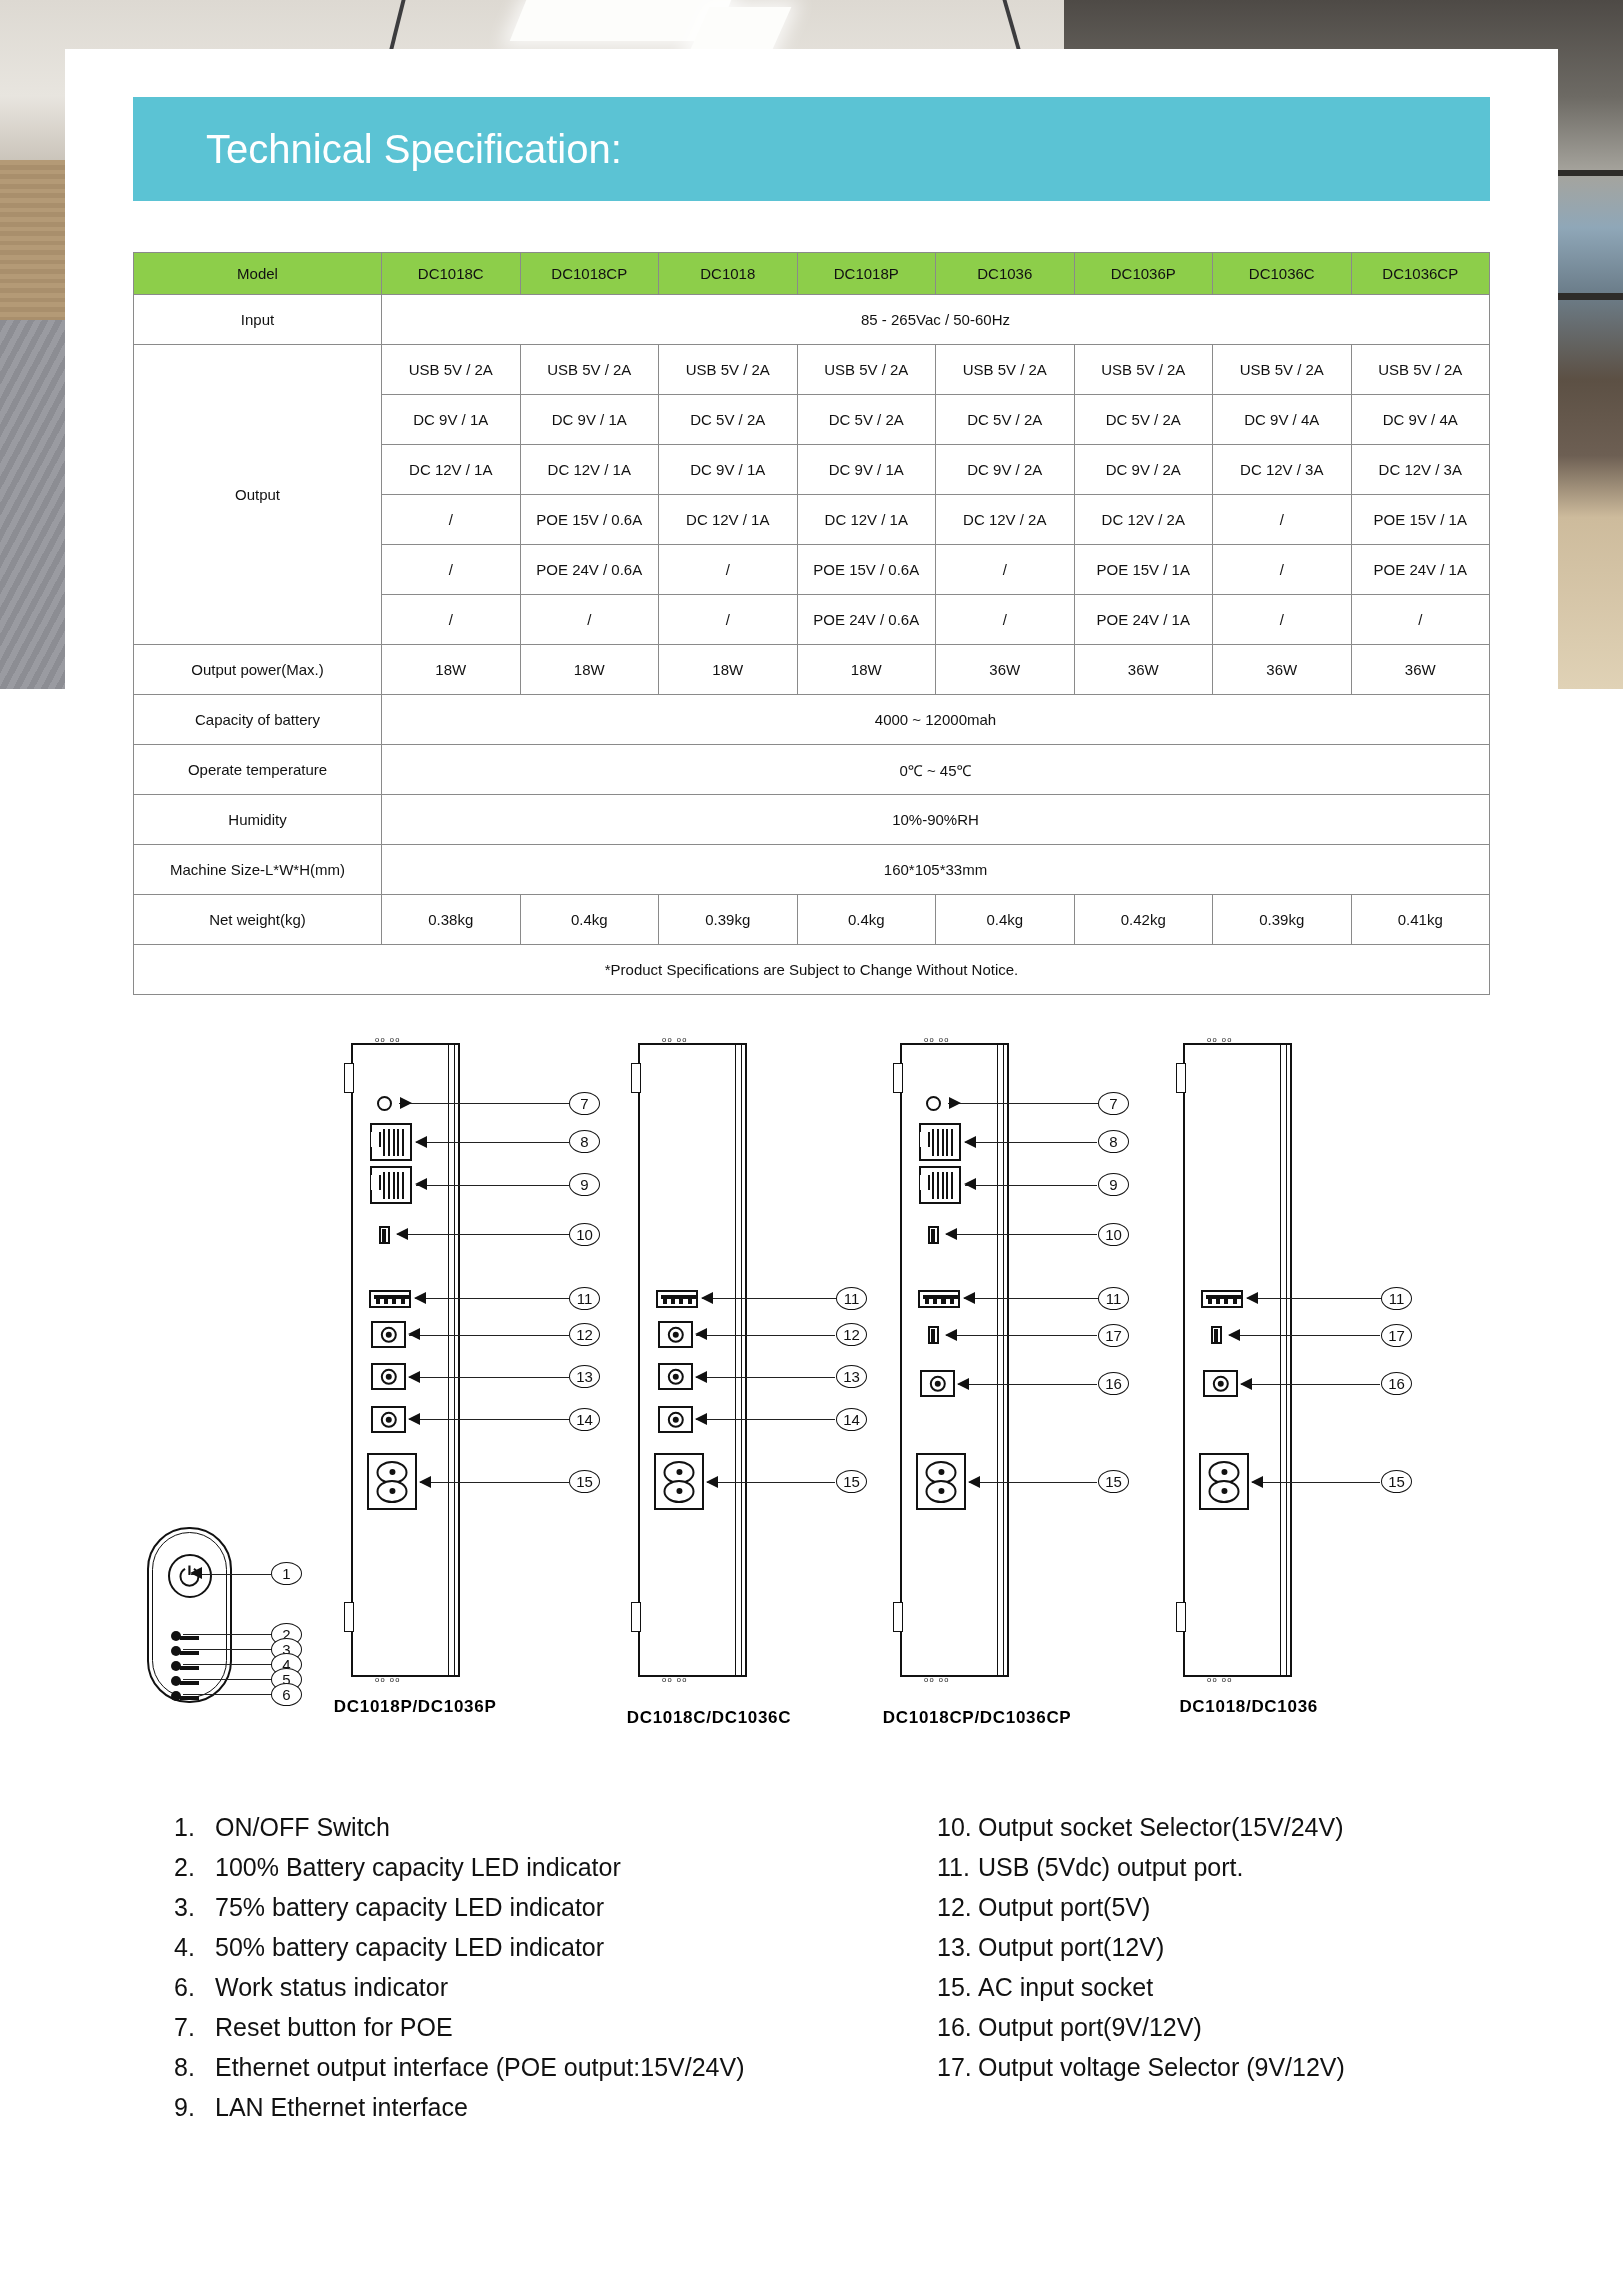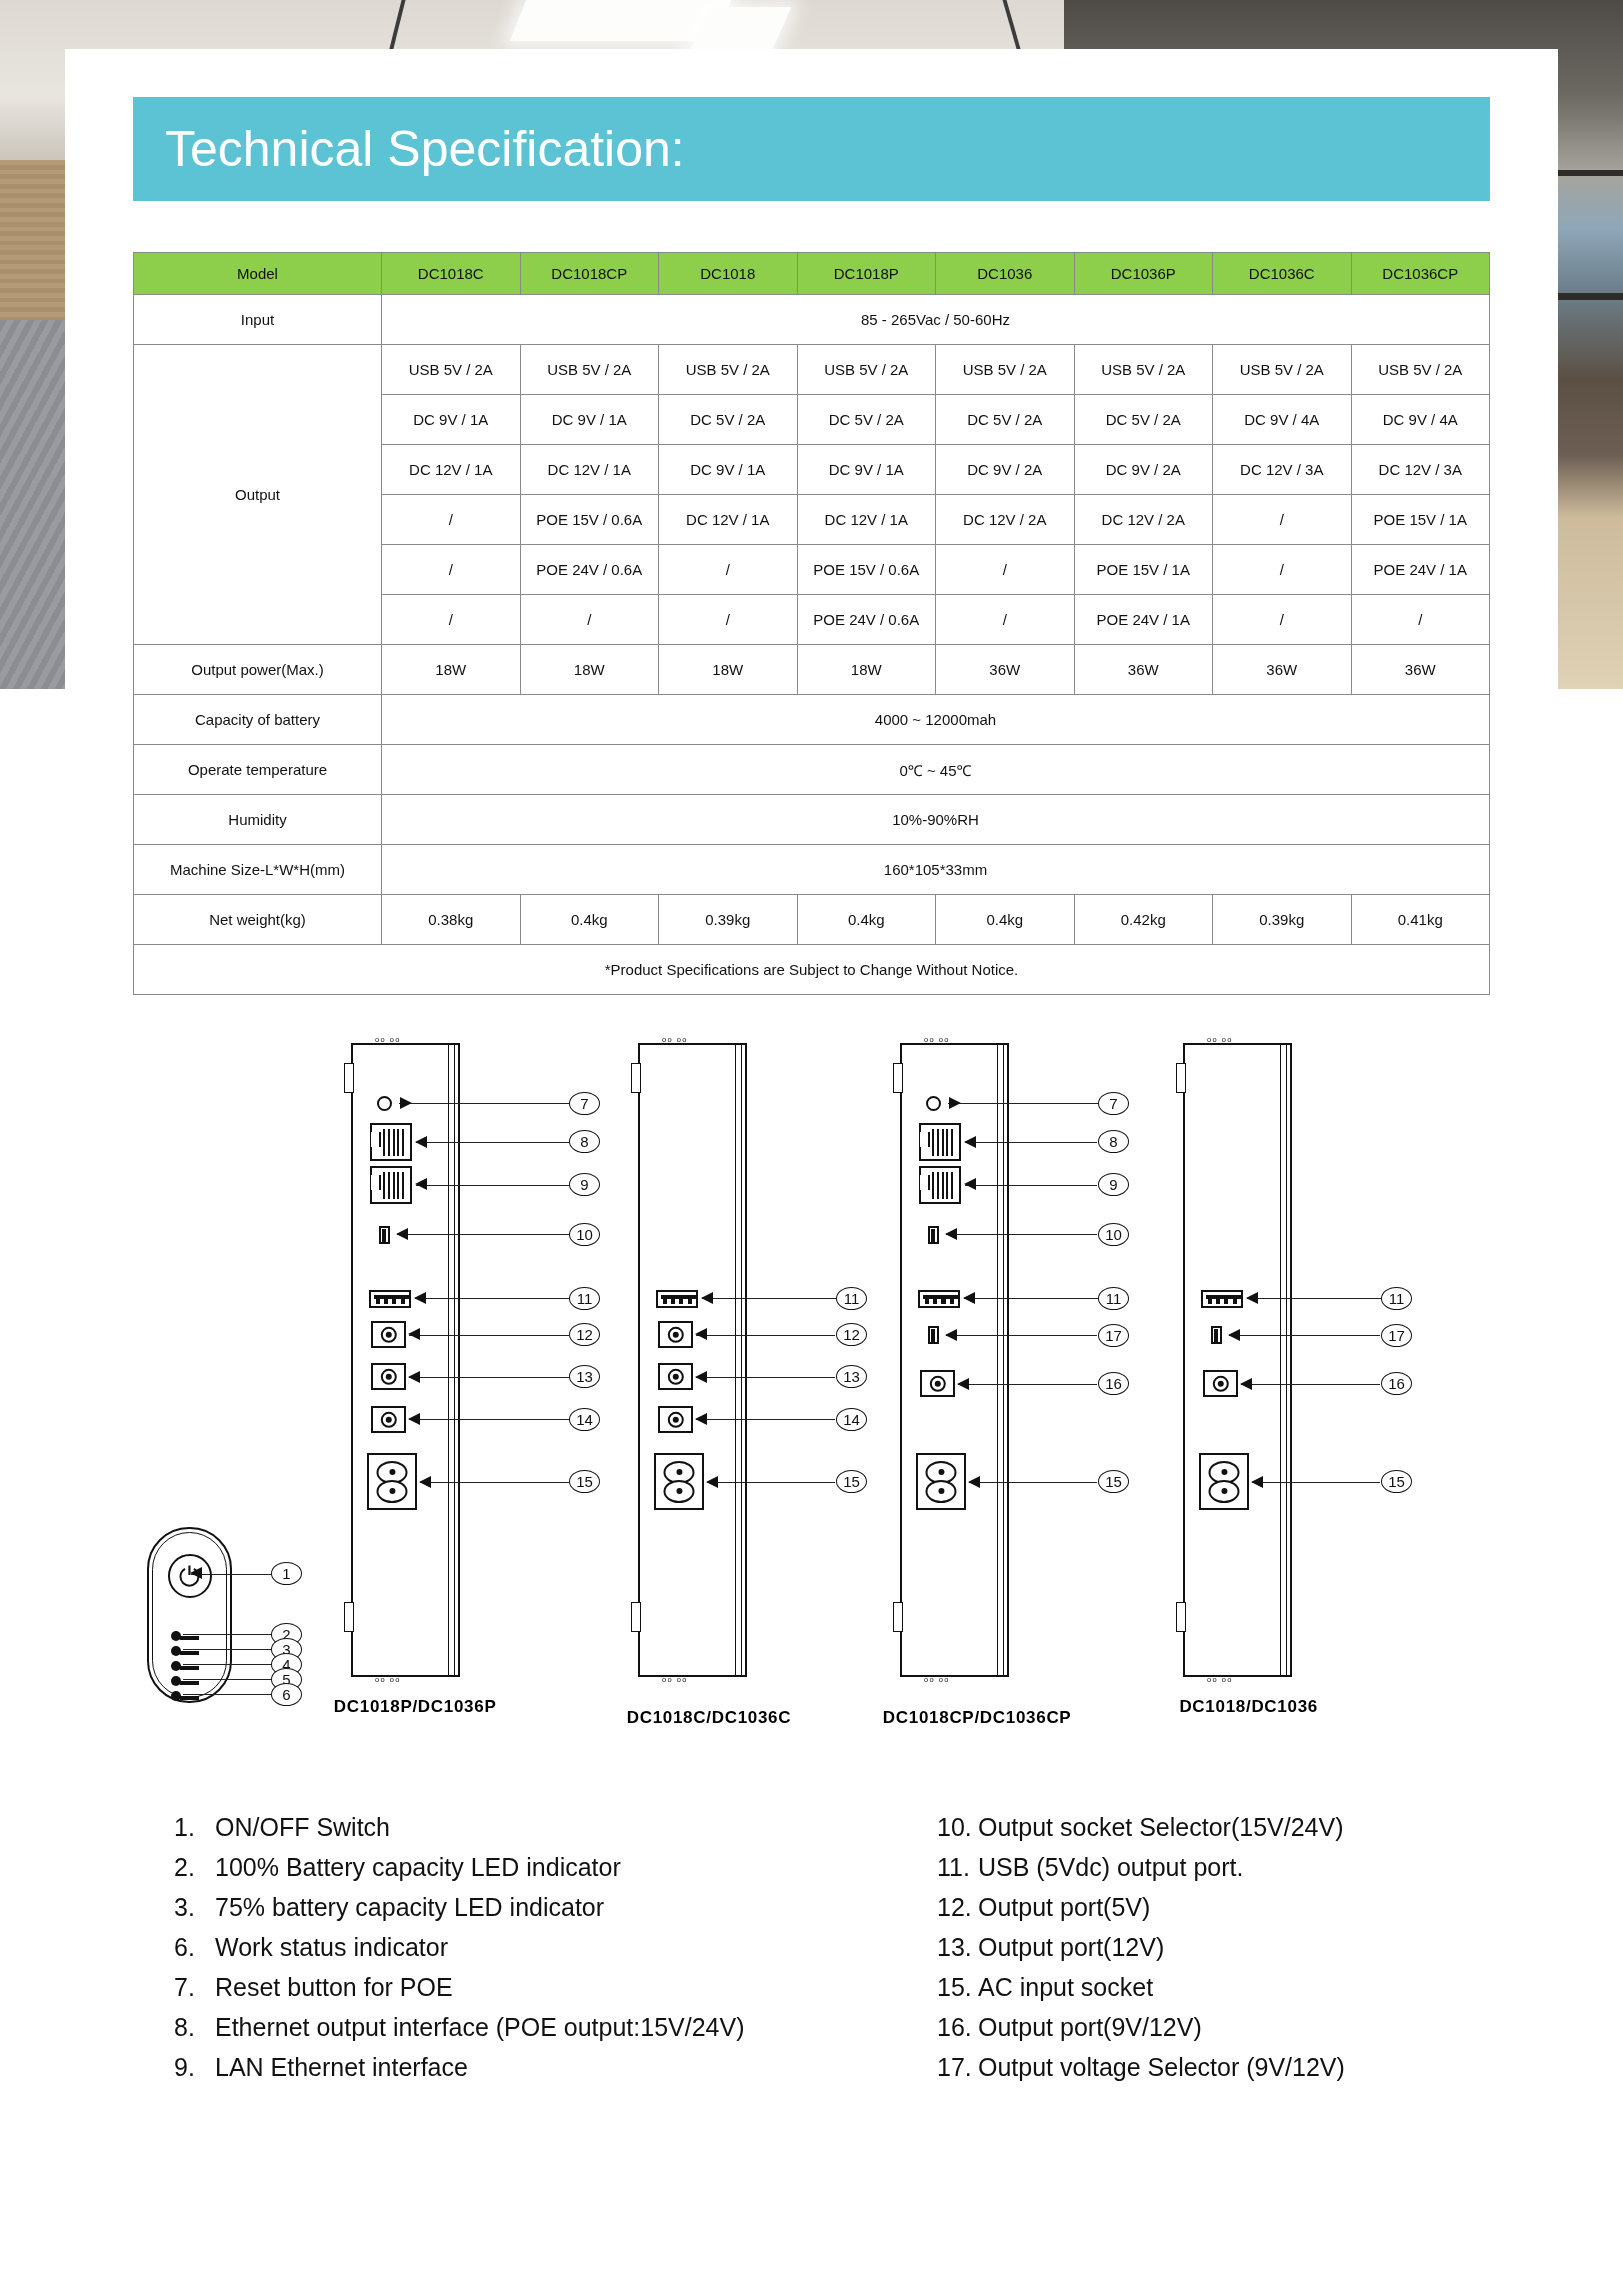--- a/index.html
+++ b/index.html
@@ -56,22 +56,22 @@
   }
 
   
   #title-band {
     position: absolute; left: 133px; top: 97px;
     width: 1357px; height: 104px;
     background: #5bc3d4;
     display: flex; align-items: center;
   }
   #title-text {
-    color: #ffffff; font-size: 50px; font-weight: 400;
-    letter-spacing: 0px; padding-left: 32px;
+    color: #ffffff; font-size: 40px; font-weight: 400;
+    letter-spacing: 0px; padding-left: 73px;
     line-height: 1;
   }
 
   
   #spec-table {
     position: absolute; left: 133px; top: 252px;
     width: 1357px; border-collapse: collapse;
     table-layout: fixed;
   }
   #spec-table td, #spec-table th {
@@ -629,20 +629,21 @@
 <div class="lead" style="left:183px;top:1679px;width:89px;"></div>
 <div class="callout" style="left:271px;top:1668px;">5</div>
 <div class="lead" style="left:183px;top:1694px;width:89px;"></div>
 <div class="callout" style="left:271px;top:1683px;">6</div>
 
 <div id="legend">
   <div class="legend-col" id="legend-left">
     <div class="legend-item"><span class="legend-num">1.</span><span>ON/OFF Switch</span></div>
     <div class="legend-item"><span class="legend-num">2.</span><span>100% Battery capacity LED indicator</span></div>
     <div class="legend-item"><span class="legend-num">3.</span><span>75% battery capacity LED indicator</span></div>
+    <div class="legend-item"><span class="legend-num">4.</span><span>50% battery capacity LED indicator</span></div>
     <div class="legend-item"><span class="legend-num">6.</span><span>Work status indicator</span></div>
     <div class="legend-item"><span class="legend-num">7.</span><span>Reset button for POE</span></div>
     <div class="legend-item"><span class="legend-num">8.</span><span>Ethernet output interface (POE output:15V/24V)</span></div>
     <div class="legend-item"><span class="legend-num">9.</span><span>LAN Ethernet interface</span></div>
   </div>
   <div class="legend-col" id="legend-right">
     <div class="legend-item"><span class="legend-num">10.</span><span>Output socket Selector(15V/24V)</span></div>
     <div class="legend-item"><span class="legend-num">11.</span><span>USB (5Vdc) output port.</span></div>
     <div class="legend-item"><span class="legend-num">12.</span><span>Output port(5V)</span></div>
     <div class="legend-item"><span class="legend-num">13.</span><span>Output port(12V)</span></div>

